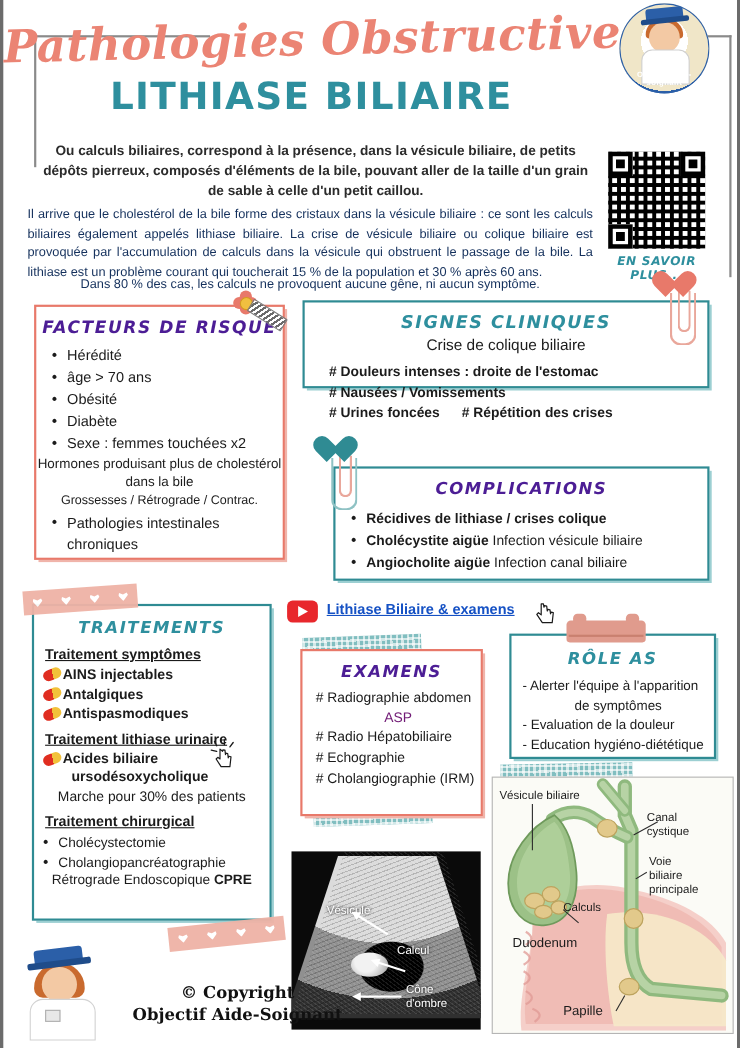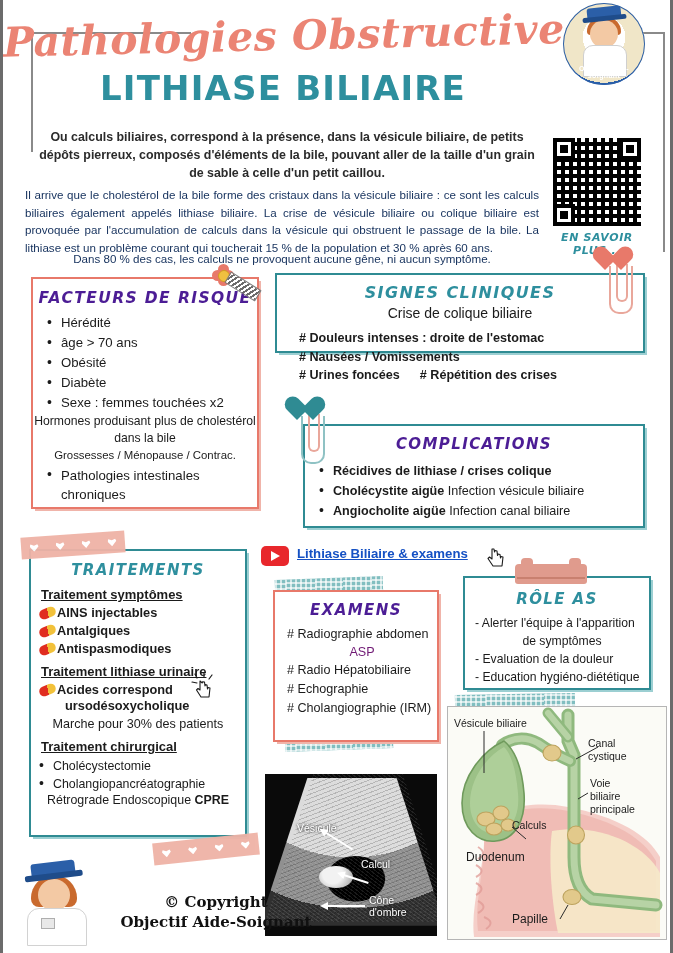--- a/index.html
+++ b/index.html
@@ -450,21 +450,21 @@
   <div class="card salmon" id="card-risques">
     <div class="card-title t-salmon">FACTEURS DE RISQUE</div>
     <ul class="bul" id="risques-list">
       <li>Hérédité</li>
       <li>âge &gt; 70 ans</li>
       <li>Obésité</li>
       <li>Diabète</li>
       <li>Sexe : femmes touchées x2</li>
     </ul>
     <div id="risques-note1">Hormones produisant plus de cholestérol dans la bile</div>
-    <div id="risques-note2">Grossesses / Ménopause / Contrac.</div>
+    <div id="risques-note2">Grossesses / Rétrograde / Contrac.</div>
     <ul class="bul" id="risques-tail">
       <li>Pathologies intestinales chroniques</li>
     </ul>
   </div>
 
   <div class="abs" id="pencil">
     <div class="flower">
       <div class="petal" style="left:5.5px;top:0;"></div>
       <div class="petal" style="left:11px;top:5.5px;"></div>
       <div class="petal" style="left:5.5px;top:11px;"></div>
@@ -540,21 +540,21 @@
       <span>Antalgiques</span>
     </div>
     <div class="pill-row">
       <span class="pill"></span>
       <span>Antispasmodiques</span>
     </div>
 
     <div class="sec-head">Traitement lithiase urinaire</div>
     <div class="pill-row">
       <span class="pill"></span>
-      <span>Acides correspond</span>
+      <span>Acides biliaire</span>
     </div>
     <div class="trait-sub">ursodésoxycholique</div>
     <div class="trait-note">Marche pour 30% des patients</div>
 
     <div class="sec-head">Traitement chirurgical</div>
     <ul class="bul" id="trait-surg-list">
       <li>Cholécystectomie</li>
       <li>Cholangiopancréatographie</li>
     </ul>
     <div id="trait-cpre">

